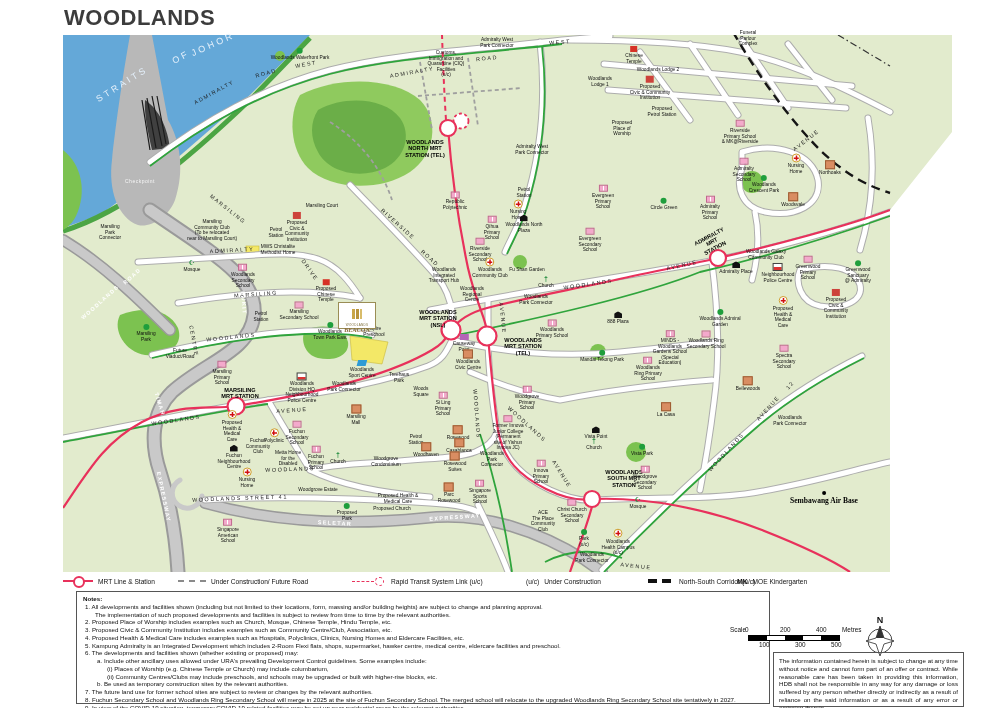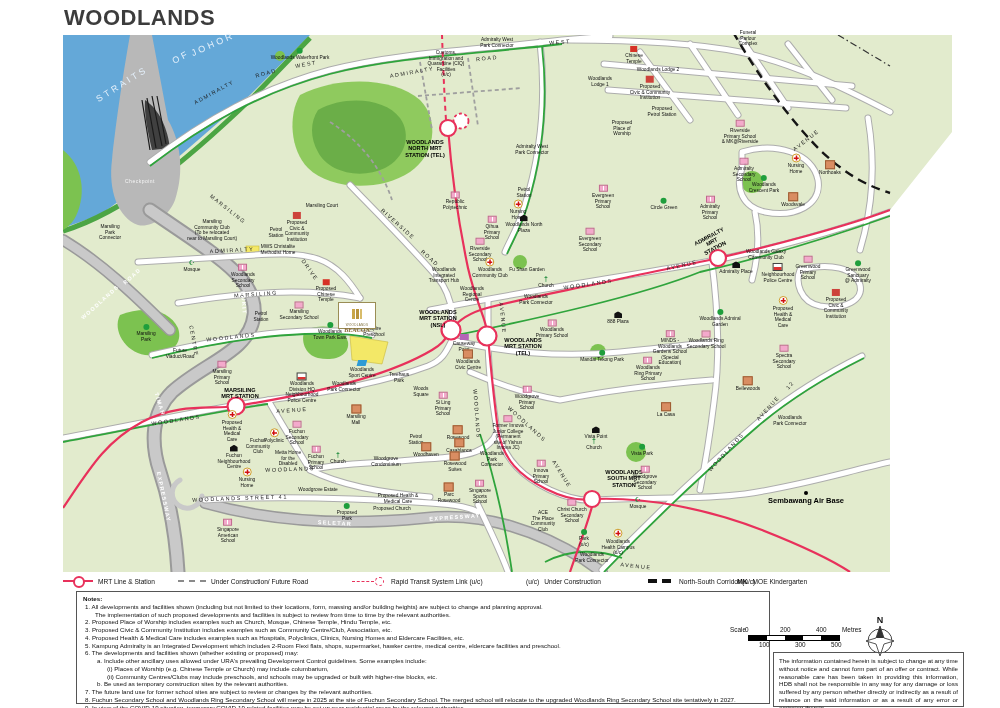--- a/index.html
+++ b/index.html
@@ -544,21 +544,21 @@
       <div class="lbl pl" style="left: 638px; top: 503px;"><span class="ic ic-mosque">☪</span>Mosque</div>
       <div class="lbl pl" style="left: 584px; top: 538px;"><span class="ic ic-tree"></span>Park
 (u/c)</div>
       <div class="lbl pl" style="left: 618px; top: 542px;"><span class="ic ic-cross"></span>Woodlands
 Health Campus
 (u/c)</div>
       <div class="lbl pl" style="left: 592px; top: 558px;">Woodlands
 Park Connector</div>
       <div class="lbl pl" style="left: 790px; top: 421px;">Woodlands
 Park Connector</div>
-      <div class="lbl plb" style="left: 806px; top: 498px;"><span class="ic ic-dot"></span>Sembawang Air Base</div>
+      <div class="lbl plb" style="left: 824px; top: 498px; font-family: Liberation Serif, serif;"><span class="ic ic-dot"></span>Sembawang Air Base</div>
     </div>
 
   <div class="beacon">
     <span class="bars"></span>
     <div class="l1">WOODLANDS</div>
     <div class="l2">BEACON</div>
   </div>
 
   <div id="legend">
       <div class="lg-item" style="left: 63px;">

